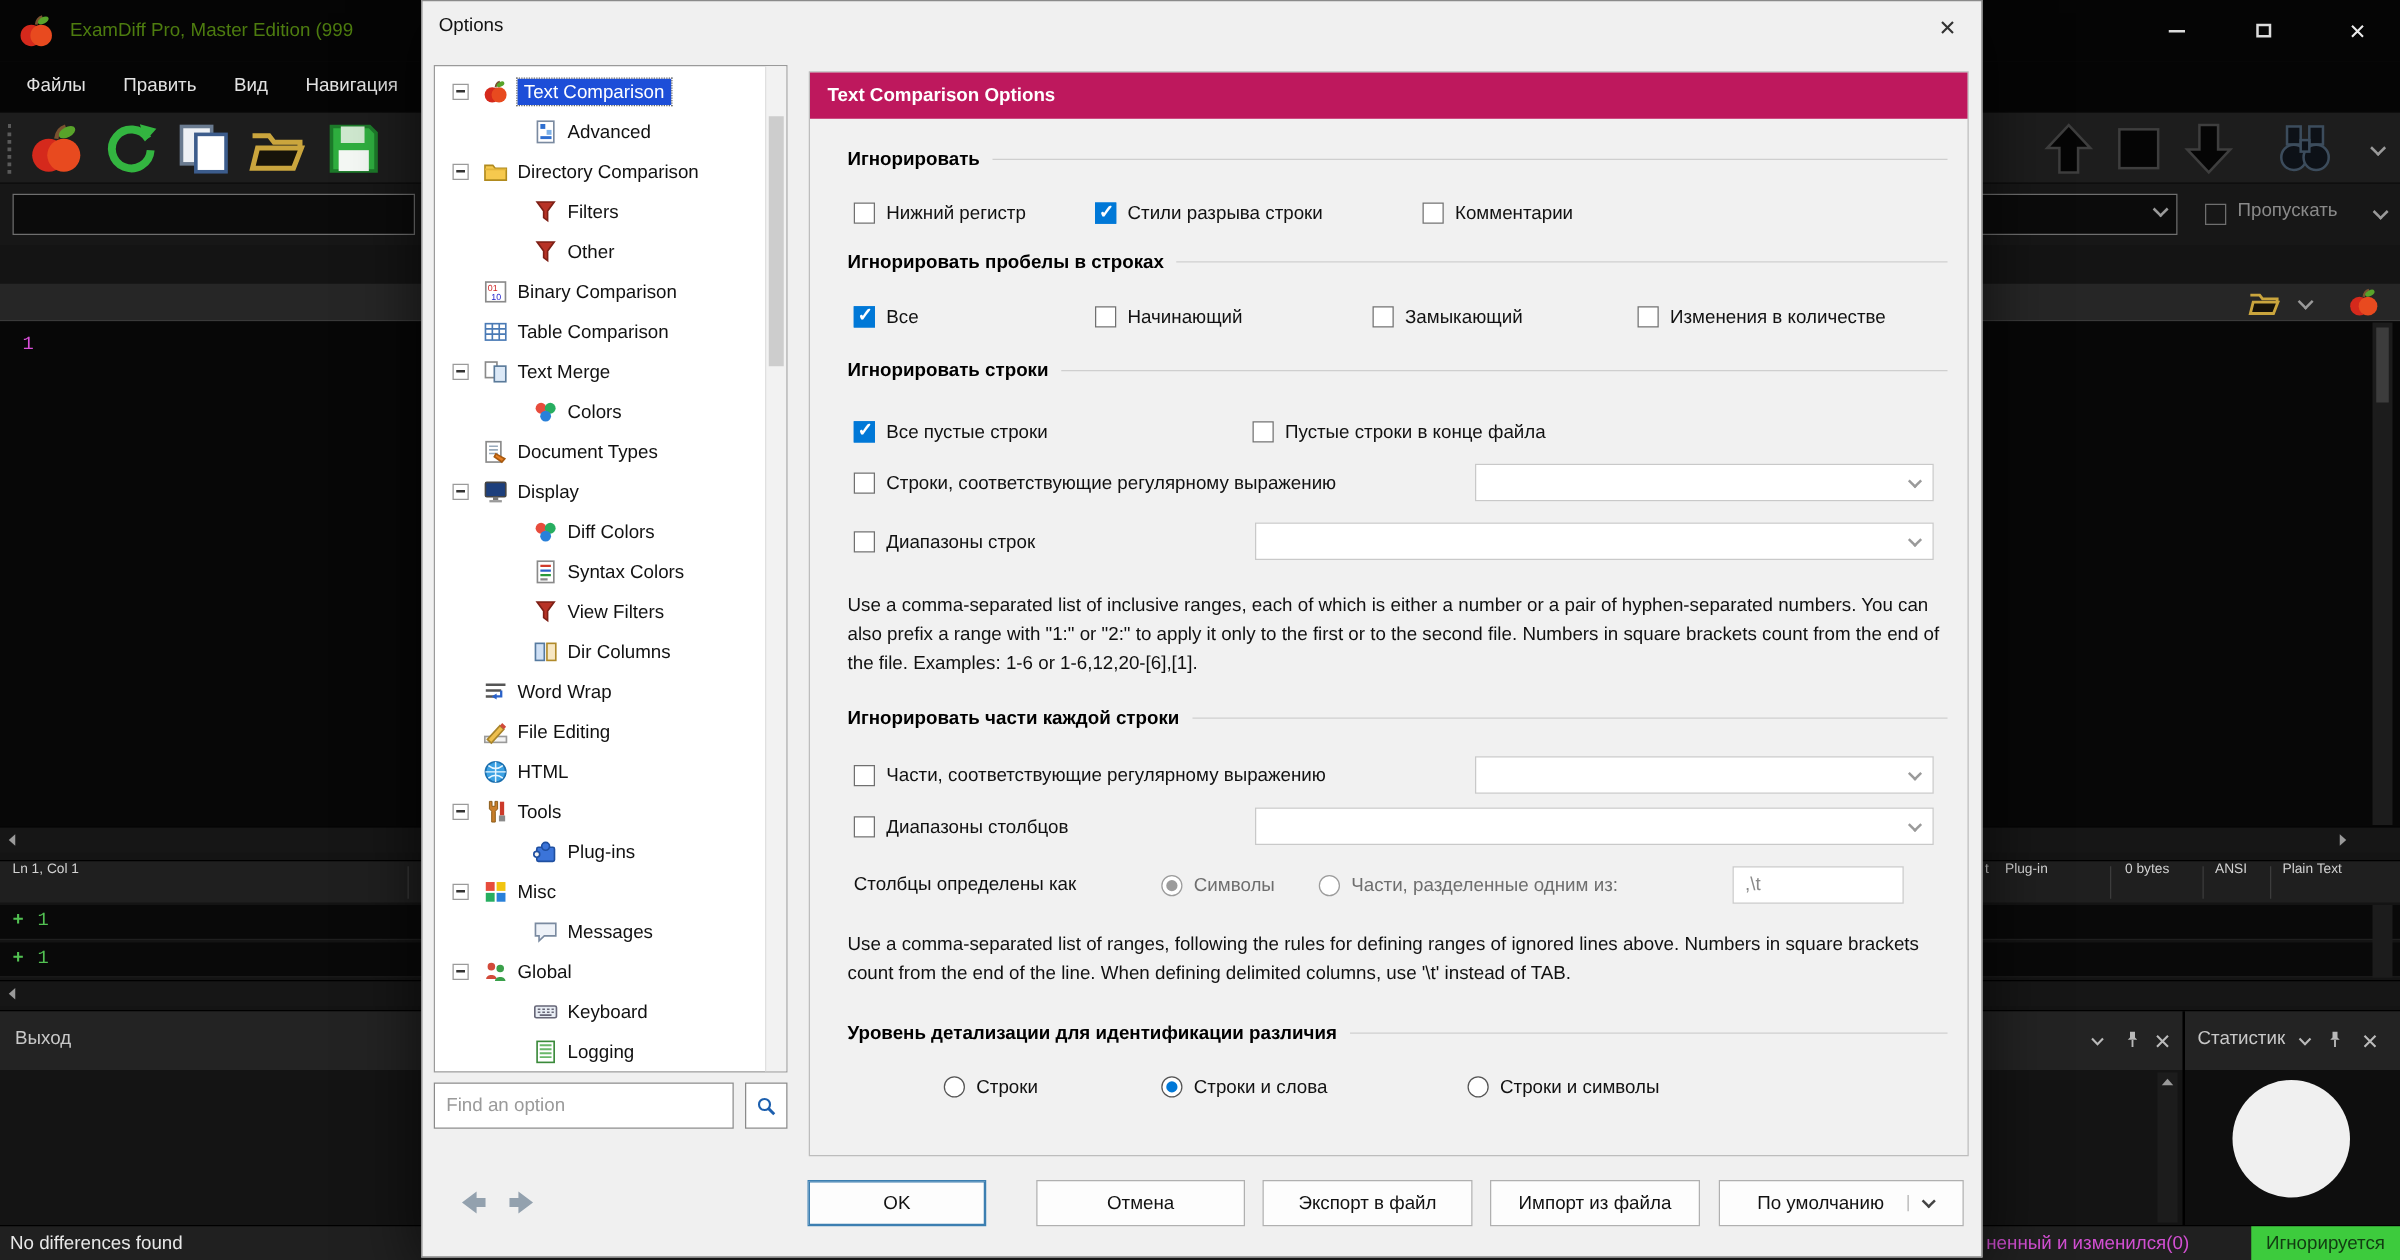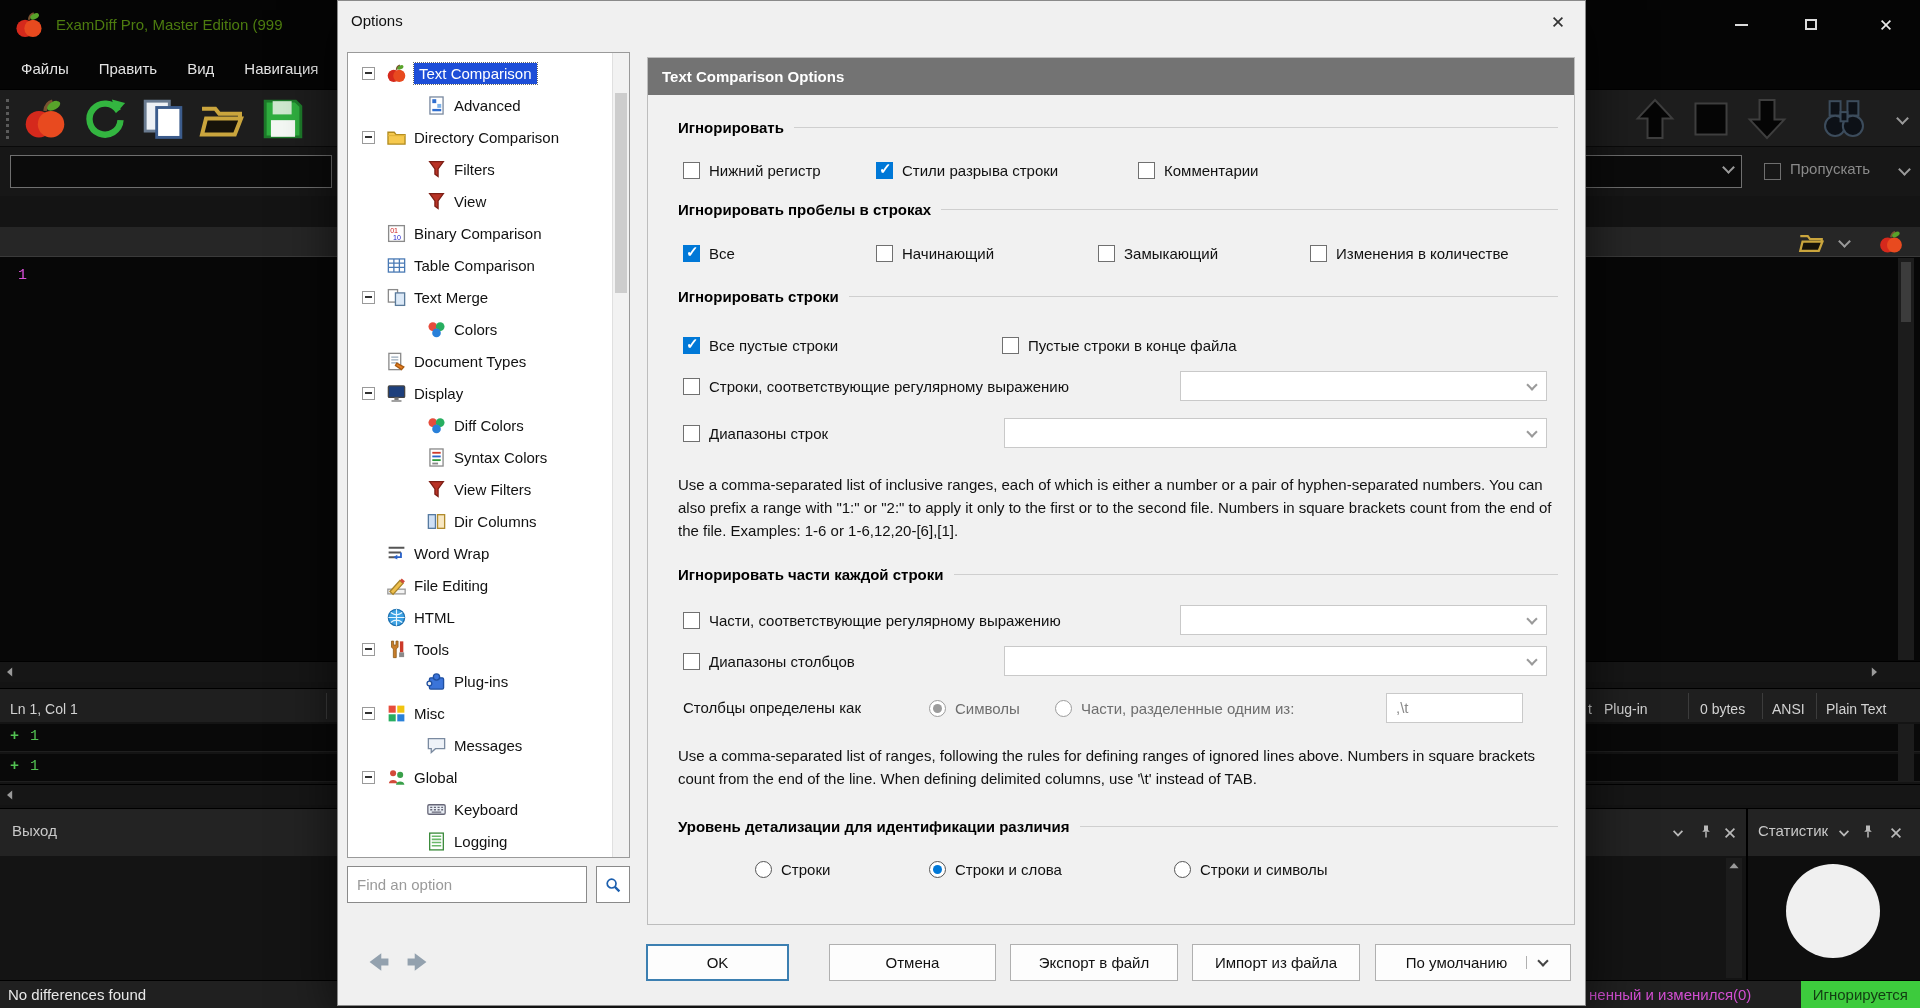--- a/index.html
+++ b/index.html
@@ -29,21 +29,21 @@
   .cbdark{position:absolute;width:17px;height:17px;border:1px solid #6f6f6f;background:transparent}
   .dimlabel{position:absolute;top:13px;font-size:15px;color:#8a8a8a;white-space:nowrap}
   .rowB{position:absolute;left:0;top:227px;width:1920px;height:30px;background:#262626;border-bottom:1px solid #3a3a3a}
   .editor{position:absolute;left:0;top:257px;width:1920px;height:404px;background:#070707}
   .lnum{position:absolute;left:18px;top:10px;font-family:"Liberation Mono",monospace;font-size:15px;color:#d94fd9}
   .vscroll{position:absolute;width:16px;background:#1c1c1c}
   .vthumb{position:absolute;left:3px;top:4px;width:10px;height:60px;background:#3c3c3c}
   .hscroll{position:absolute;left:0;width:1920px;height:21px;background:#161616;border-top:1px solid #000}
   .hscroll .icon16{position:absolute;top:2px}
   .statusbar{position:absolute;left:0;top:688px;width:1920px;height:34px;background:#1f1f1f;border-top:1px solid #000}
-  .statusbar span.txt{position:absolute;top:12px;font-size:14px;color:#d2d2d2;white-space:nowrap}
+  .statusbar span.txt{position:absolute;top:0;font-size:11px;color:#d2d2d2;white-space:nowrap}
   .sdiv{position:absolute;top:4px;height:26px;width:1px;background:#3c3c3c}
   .mrow{position:absolute;left:0;width:1920px;height:28px;background:#090909;border-bottom:1px solid #1f1f1f}
   .mplus{position:absolute;left:10px;top:4px;font-size:15px;font-weight:bold;color:#52c152;font-family:"Liberation Mono",monospace}
   .mnum{position:absolute;left:30px;top:4px;font-size:15px;color:#52c152;font-family:"Liberation Mono",monospace}
   .panelhdr{position:absolute;left:0;top:808px;width:1920px;height:48px;background:#232323;border-top:1px solid #000}
   .ptitle{position:absolute;top:13px;font-size:15px;color:#c8c8c8;white-space:nowrap}
   .pctl{position:absolute;color:#b9b9b9}
   .pdiv{position:absolute;top:0;height:172px;width:2px;background:#000}
   .statsbody{position:absolute;left:1748px;top:856px;width:172px;height:124px;background:#0e0e0e}
   .pie{position:absolute;left:38px;top:8px;width:94px;height:94px;border-radius:50%;background:#f0f0f0}
@@ -65,21 +65,21 @@
   .trow.d0 .ticon{margin-left:36px}
   .trow.d1 .ticon{margin-left:76px}
   .tlabel{margin-left:7px;font-size:15px;color:#111}
   .tlabel.sel{background:#1d4ed8;color:#fff;padding:2px 5px;outline:1px dotted #666}
   .tscroll{position:absolute;right:0;top:0;bottom:0;width:17px;background:#f2f2f2;border-left:1px solid #e0e0e0}
   .tthumb{position:absolute;left:2px;top:40px;width:12px;height:200px;background:#cdcdcd}
   .searchbox{position:absolute;left:9px;top:865px;width:240px;height:37px;border:1px solid #8a8a8a;background:#fff;font-size:15px;color:#444;padding:0 9px;font-family:"Liberation Sans",sans-serif}
   .searchbox::placeholder{color:#9a9a9a}
   .searchbtn{position:absolute;left:258px;top:865px;width:34px;height:37px;background:#fff;border:1px solid #8a8a8a;display:flex;align-items:center;justify-content:center}
   .content{position:absolute;left:309px;top:56px;width:928px;height:868px;background:#f1f1f1;border:1px solid #bdbdbd}
-  .chdr{position:absolute;left:0;top:0;right:0;height:37px;background:#737373}
+  .chdr{position:absolute;left:0;top:0;right:0;height:37px;background:#be185d}
   .chdr span{margin-left:14px;line-height:37px;font-size:15px;font-weight:bold;color:#fff}
   .sec{position:absolute;left:30px;right:16px;height:20px;display:flex;align-items:center;gap:10px}
   .sectitle{font-size:15px;font-weight:bold;color:#000;white-space:nowrap}
   .rule{flex:1;height:1px;background:#cfcfcf}
   .ctl{position:absolute;height:30px;display:flex;align-items:center;gap:9px}
   .clbl{font-size:15px;color:#111;white-space:nowrap}
   .u{}
   .dim .clbl{color:#6e6e6e}
   .plainlbl{position:absolute;font-size:15px;color:#111;white-space:nowrap}
   .cb{width:17px;height:17px;border:1px solid #707070;background:#fff;flex:none;position:relative}
@@ -394,21 +394,21 @@
             </svg>
           </span>
           <span class="tlabel">Filters</span>
         </div>
         <div class="trow d1">
           <span class="ticon">
             <svg viewBox="0 0 16 16">
               <path d="M2.8 2 h10.4 l-4 5.5 v5.8 l-2.4 -1.8 V7.5 z" fill="#b83326" stroke="#7d1f15"></path>
             </svg>
           </span>
-          <span class="tlabel">View</span>
+          <span class="tlabel">Other</span>
         </div>
         <div class="trow d0">
           <span class="ticon">
             <svg viewBox="0 0 16 16">
               <rect x="2" y="2" width="12" height="12" fill="#fff" stroke="#8a8a8a"></rect>
               <text x="3.2" y="7.6" font-size="5.4" fill="#c22">01</text>
               <text x="5.4" y="13" font-size="5.4" fill="#22c">10</text>
             </svg>
           </span>
           <span class="tlabel">Binary Comparison</span>

